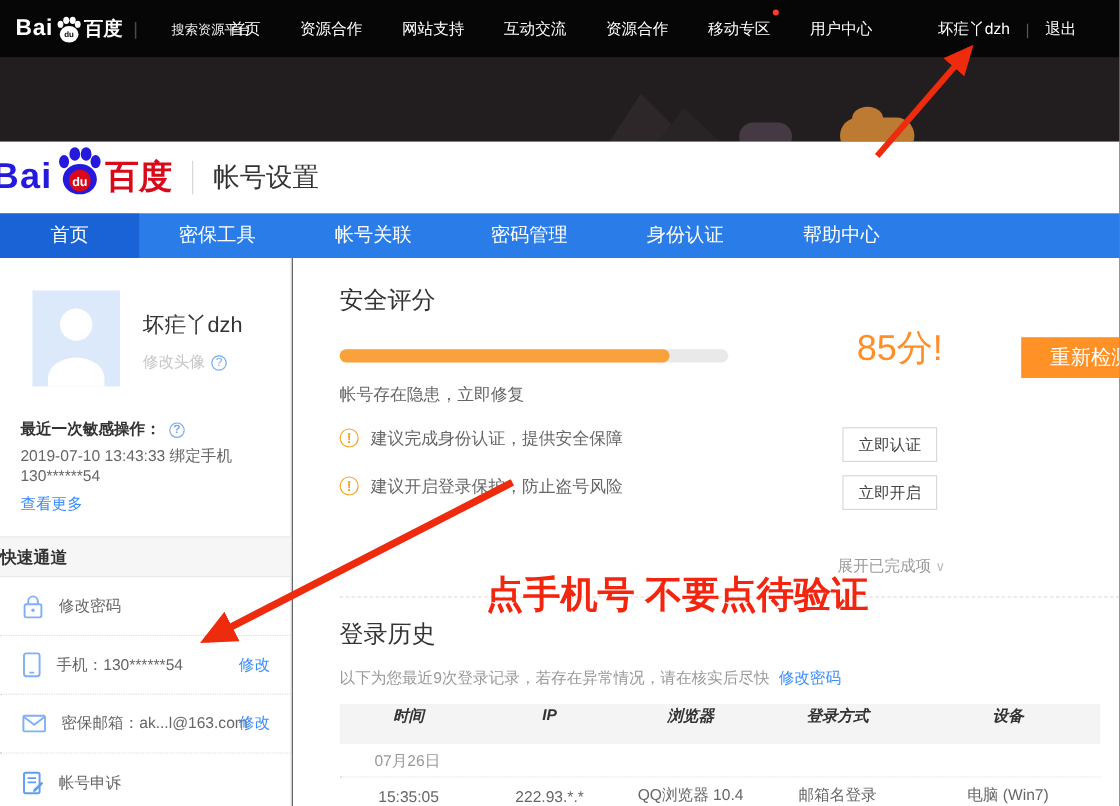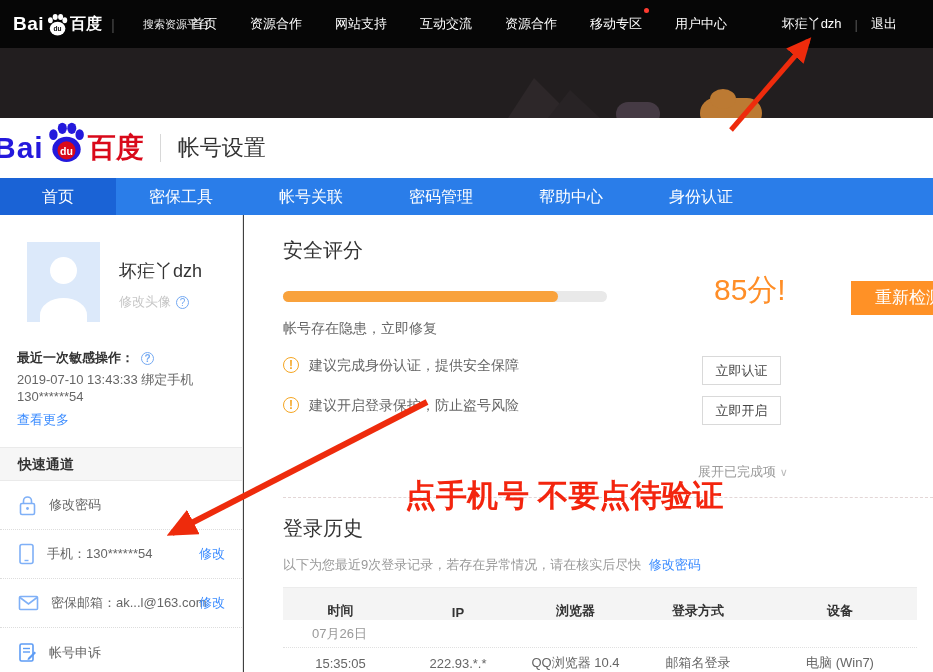--- a/index.html
+++ b/index.html
@@ -53,21 +53,21 @@
   .sb-name { position:absolute; left:119px; top:44px; font-size:18px; color:#333; }
   .sb-editavatar { position:absolute; left:119px; top:78px; font-size:13px; color:#c6c6c6; display:flex; align-items:center; gap:5px; cursor:pointer; }
   .qicon { display:inline-block; width:13px; height:13px; border:1px solid #74a9f2; border-radius:50%;
     color:#74a9f2; font-size:10px; line-height:12px; text-align:center; }
   .qicon::after { content:"?"; }
   .sb-lastop-label { position:absolute; left:17px; top:134px; font-size:13px; font-weight:bold; color:#333; display:flex; align-items:center; gap:7px; }
   .sb-lastop-text { position:absolute; left:17px; top:156px; font-size:13px; color:#666; line-height:17px; width:210px; }
   .sb-viewmore { position:absolute; left:17px; top:196px; font-size:13px; color:#3b8cff; cursor:pointer; }
   .sb-quick-title { position:absolute; left:0; right:0; top:232px; height:34px; background:#f6f6f6;
     border-top:1px solid #eaeaea; border-bottom:1px solid #eaeaea; font-size:14px; font-weight:bold;
-    color:#333; line-height:32px; padding-left:18px; }
+    color:#333; line-height:32px; }
   .sb-row { position:absolute; left:0; right:0; height:49px; display:flex; align-items:center;
     padding-left:18px; border-bottom:1px dotted #ddd; cursor:pointer; }
   .sb-row .txt { font-size:13px; color:#666; margin-left:12px; }
   .sb-row .action { position:absolute; right:17px; font-size:13px; color:#3b8cff; cursor:pointer; }
   .sb-row svg { flex:0 0 auto; }
   .row-pass { top:266px; } .row-phone { top:315px; } .row-mail { top:364px; } .row-appeal { top:413px; border-bottom:none; }
   
   .main { position:absolute; left:244px; top:215px; right:0; bottom:0; background:#fff; }
   .m-sec-title { position:absolute; left:39px; top:22px; font-size:20px; color:#333; }
   .m-progress { position:absolute; left:39px; top:76px; width:324px; height:11px; border-radius:6px; background:#e9e9e9; }
@@ -85,21 +85,21 @@
     font-size:13px; color:#444; text-align:center; line-height:27px; cursor:pointer; font-family:inherit; }
   .m-warnbtn1 { top:141px; } .m-warnbtn2 { top:181px; }
   .m-expand { position:absolute; left:454px; top:221px; font-size:13px; color:#9a9a9a; cursor:pointer;margin-top:27px; }
   .chev { color:#bbb; } .chev::after { content:"\2228"; font-size:11px; }
   .m-dashline { position:absolute; left:39px; right:0; top:282px; border-top:1px dashed #e3d6d6; }
   .m-annotation { position:absolute; left:121px; top:260px; font-size:31px; font-weight:bold; color:#f3250e; white-space:nowrap;margin-left:40px; }
   .m-hist-title { position:absolute; left:39px; top:300px; font-size:20px; color:#333; }
   .m-hist-sub { position:absolute; left:39px; top:341px; font-size:13px; color:#999; }
   .m-hist-sub .link { color:#3b8cff; cursor:pointer; margin-left:4px; }
   .m-table { position:absolute; left:39px; top:372px; width:634px; border-top:1px solid #ececec; }
-  .t-headrow { display:flex; height:32px; background:#f4f4f4; align-items:flex-end; }
+  .t-headrow { display:flex; height:32px; background:#f4f4f4; align-items:flex-start;font-style:italic; }
   .t-headrow .hc { font-size:13px; color:#333; font-weight:bold; text-align:center; }
   .t-daterow { display:flex; height:28px; align-items:center; border-bottom:1px dotted #e0e0e0; }
   .t-date { font-size:13px; color:#999; padding-left:29px; }
   .t-datarow { display:flex; height:30px; align-items:center; }
   .t-datarow .dc { font-size:13px; color:#666; text-align:center; }
   .c0 { width:115px; } .c1 { width:120px; } .c2 { width:115px; } .c3 { width:130px; } .c4 { width:154px; }
   
   .overlay { position:absolute; left:0; top:0; pointer-events:none; z-index:50; }
 </style>
 </head>
@@ -164,22 +164,22 @@
     </div>
     <div class="hd-div"></div>
     <div class="hd-title">帐号设置</div>
   </div>
 
   <div class="bluenav">
     <div class="tab active">首页</div>
     <div class="tab">密保工具</div>
     <div class="tab">帐号关联</div>
     <div class="tab">密码管理</div>
+    <div class="tab">身份认证</div>
     <div class="tab">帮助中心</div>
-    <div class="tab">身份认证</div>
   </div>
 
   <div class="sidebar">
     <div class="avatar">
       <div class="head"></div>
       <div class="body"></div>
     </div>
     <div class="sb-name">坏疟丫dzh</div>
     <div class="sb-editavatar">
       <span>修改头像</span>

